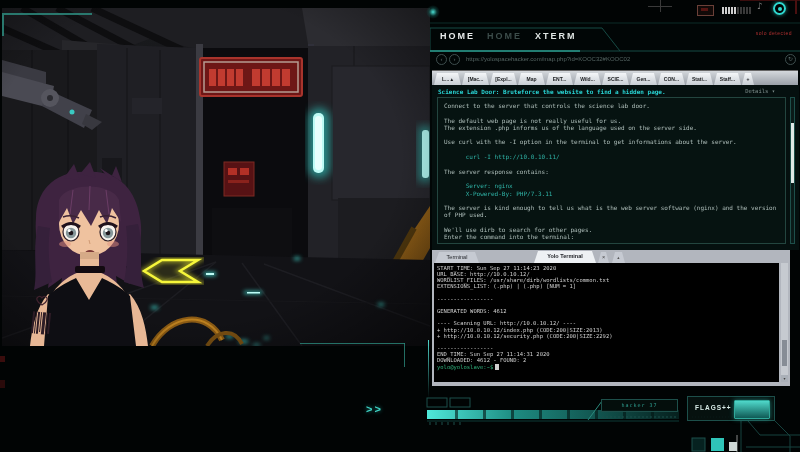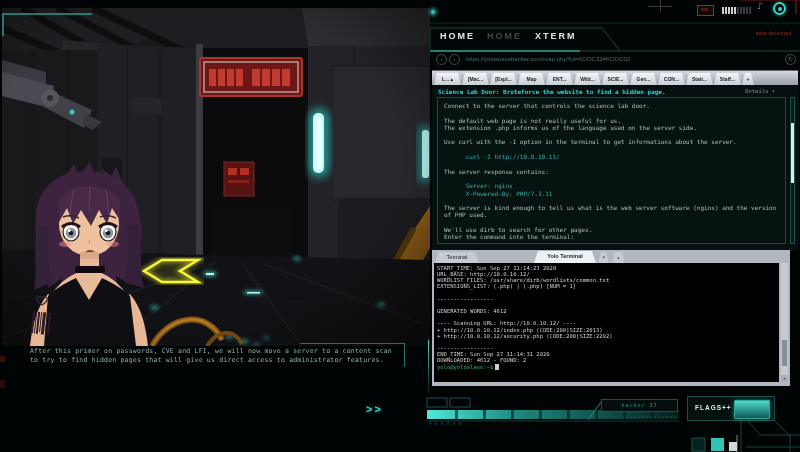--- a/index.html
+++ b/index.html
@@ -306,21 +306,20 @@
           <rect x="22" y="146" width="1" height="20"></rect>
         <rect x="24" y="146" width="3" height="22"></rect>
           <rect x="28" y="146" width="1" height="22"></rect>
         <rect x="30" y="146" width="2" height="21"></rect>
       </g>
     </g>
 
     <polyline points="1,28 1,6 90,6" stroke="#2d8a7c" stroke-width="2" fill="none" opacity="0.85" data-name="scene-corner-bracket"></polyline>
   </svg>
 
-  <div data-name="subtitle">After this primer on passwords, CVE and LFI, we will now move a server to a content scan to try to find hidden pages that will give us direct access to administrator features.</div>
   <div data-name="next-button">&gt;&gt;</div>
   <div class="bracket-h" data-name="subtitle-bracket-h"></div>
   <div class="bracket-v" data-name="subtitle-bracket-v"></div>
   <div class="edge-teal" data-name="divider-line"></div>
   <div class="redmark1" data-name="edge-mark"></div>
   <div class="redmark2" data-name="edge-mark"></div>
   <div class="glowdot" data-name="glow-dot"></div>
 
   <div class="cross-v" data-name="crosshair-icon"></div>
   <div class="cross-h" data-name="crosshair-icon"></div>

